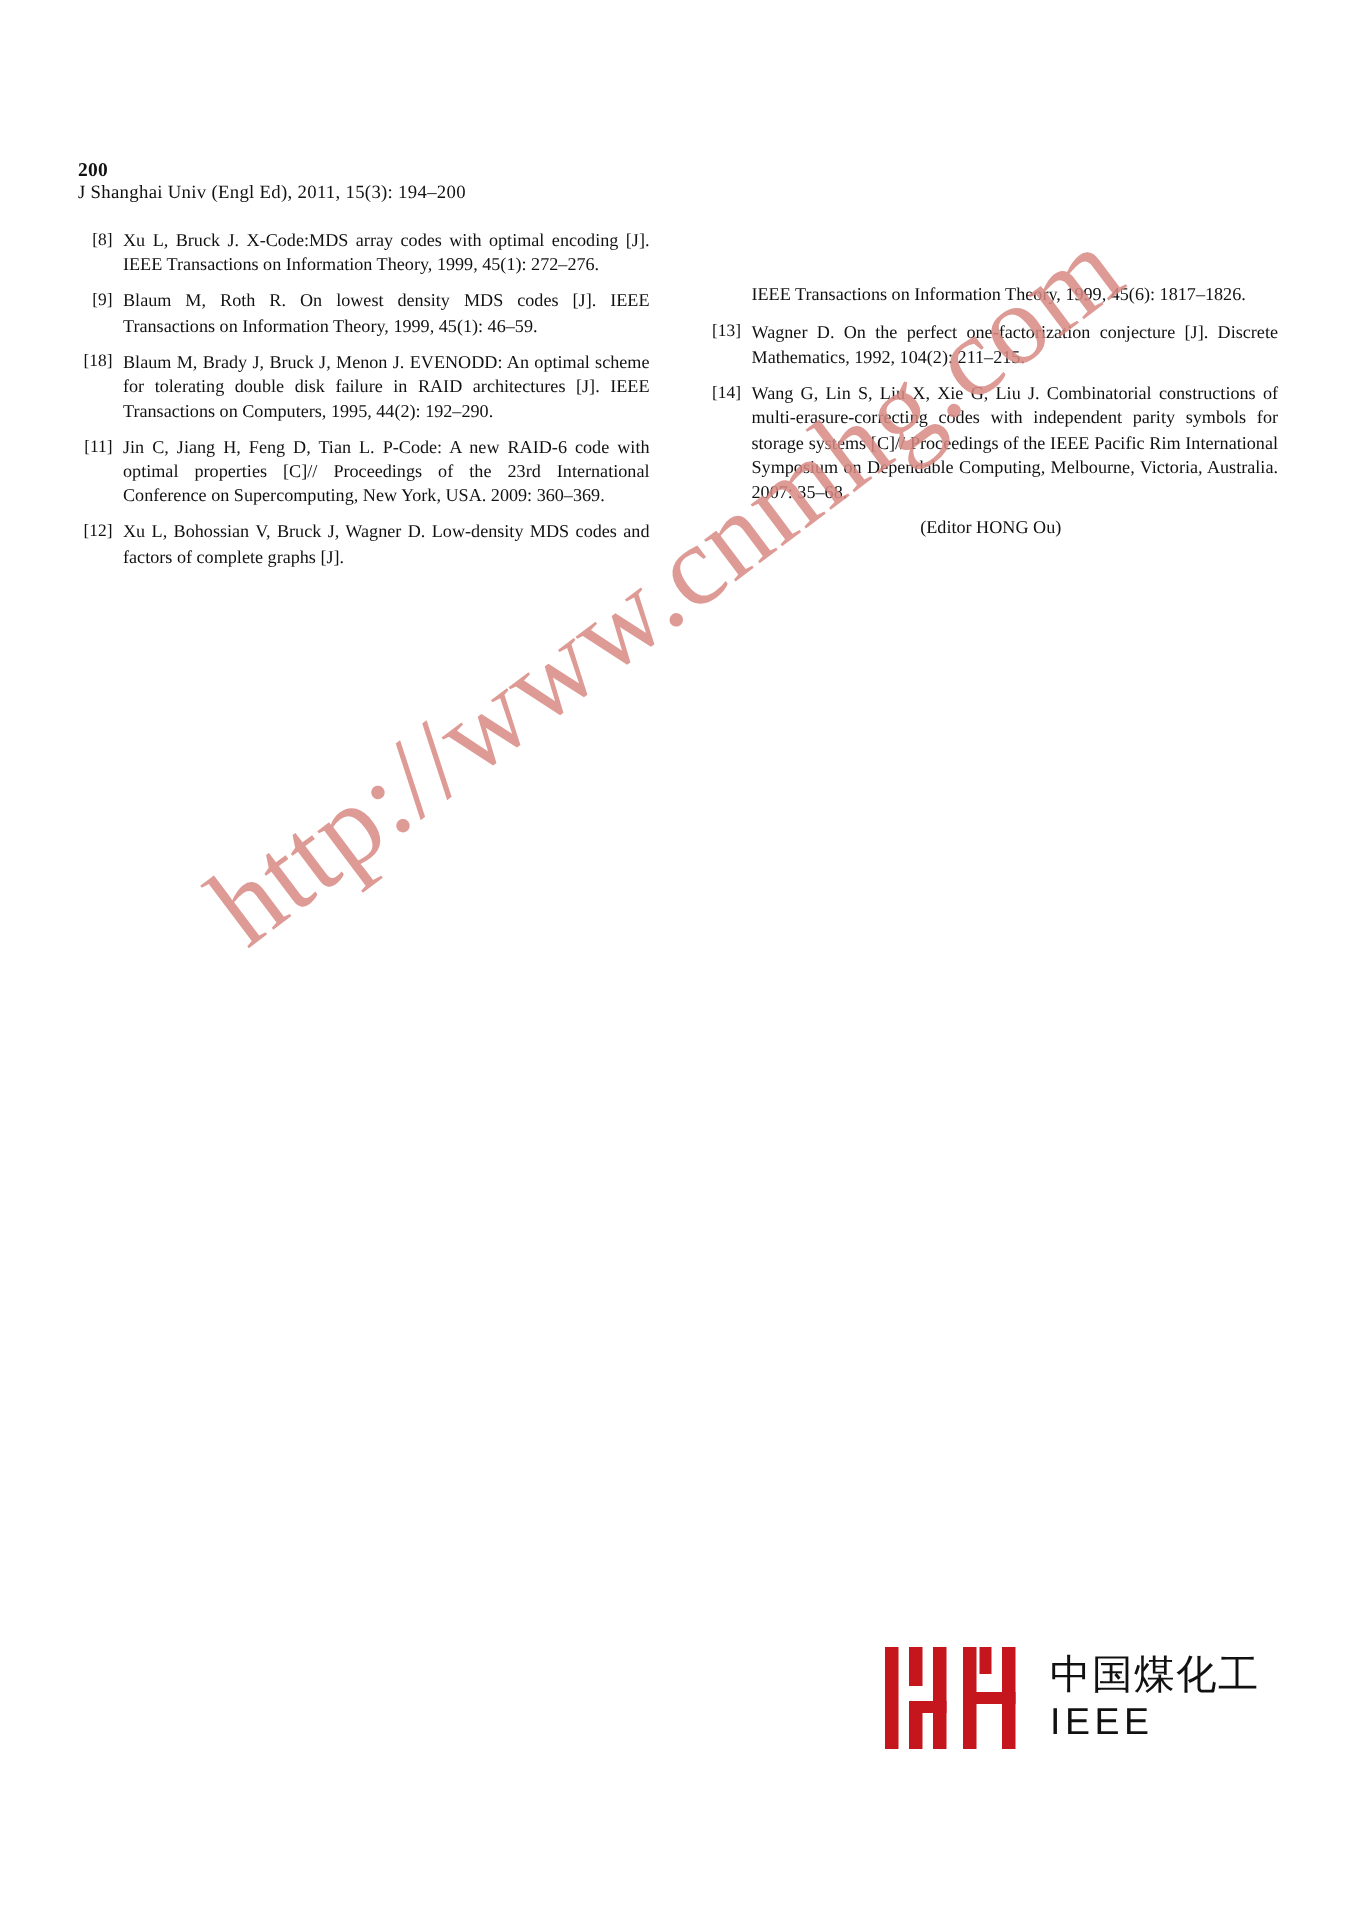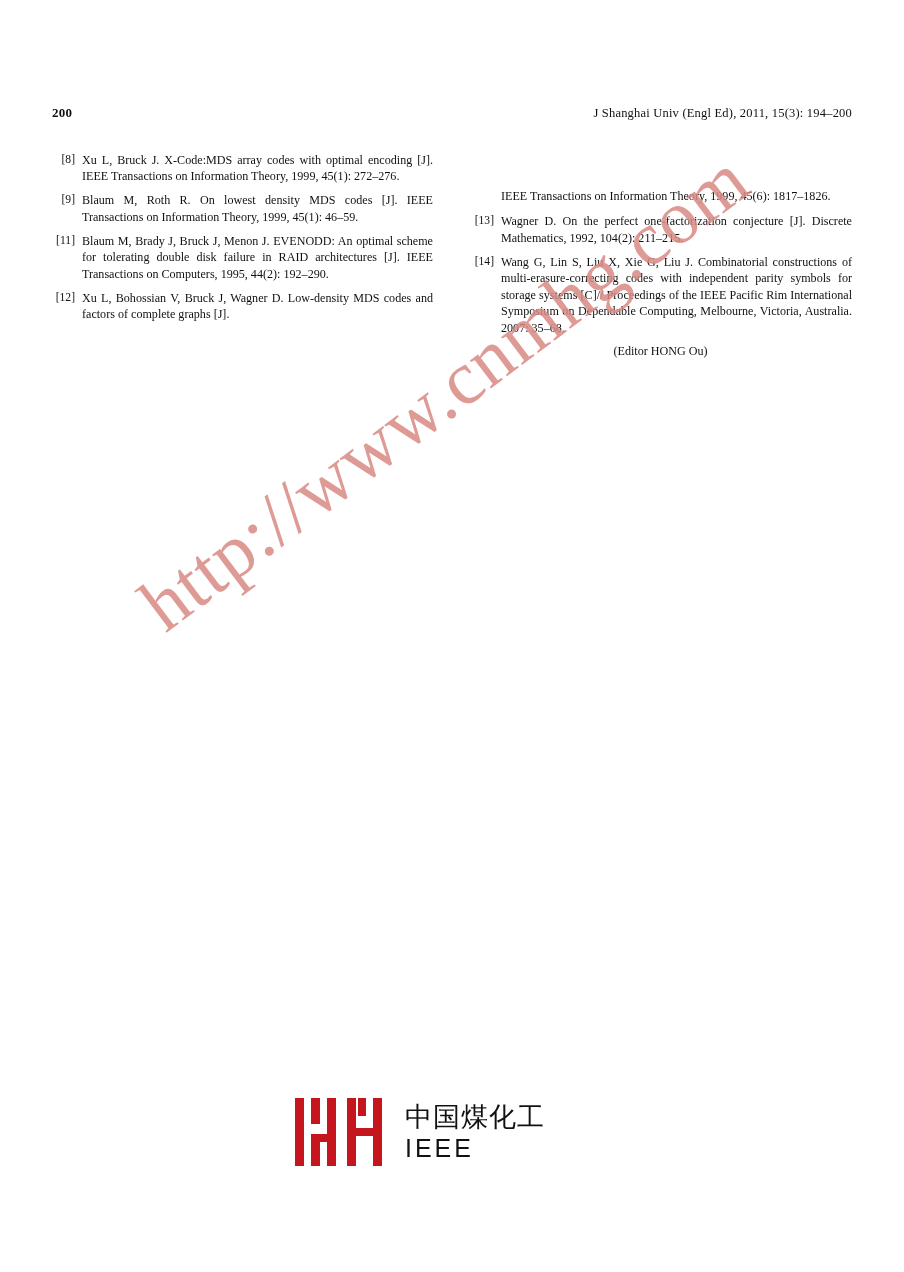--- a/index.html
+++ b/index.html
@@ -26,20 +26,21 @@
   .running-head {
     position: absolute;
     left: 52px;
     top: 105px;
     width: 800px;
     display: flex;
     align-items: baseline;
     justify-content: space-between;
     font-size: 12.5px;
     letter-spacing: 0.2px;
+    flex-direction: column;
   }
   .running-head .folio {
     font-weight: bold;
     font-size: 13px;
   }
   .running-head .journal {
     font-size: 12.5px;
     text-align: center;
   }
 
@@ -110,21 +111,21 @@
     letter-spacing: 1px;
   }
 
   
   .logo-block {
     position: absolute;
     left: 0;
     top: 1098px;
     width: 840px;
     display: flex;
-    justify-content: center;
+    justify-content: flex-end;
     align-items: center;
   }
   .logo-inner {
     display: flex;
     align-items: center;
     gap: 14px;
   }
   .logo-mark {
     position: relative;
     width: 96px;
@@ -180,22 +181,26 @@
     <div class="col">
       <div class="ref">
         <span class="num">[8]</span>
         <span class="body">Xu L, Bruck J. X-Code:MDS array codes with optimal encoding [J]. IEEE Transactions on Information Theory, 1999, 45(1): 272–276.</span>
       </div>
       <div class="ref">
         <span class="num">[9]</span>
         <span class="body">Blaum M, Roth R. On lowest density MDS codes [J]. IEEE Transactions on Information Theory, 1999, 45(1): 46–59.</span>
       </div>
       <div class="ref">
+        <span class="num">[18]</span>
+        <span class="body">Blaum M, Brady J, Bruck J, Menon J. EVENODD: An optimal scheme for tolerating double disk failure in RAID architectures [J]. IEEE Transactions on Computers, 1995, 44(2): 192–290.</span>
+      </div>
+      <div class="ref">
         <span class="num">[11]</span>
-        <span class="body">Blaum M, Brady J, Bruck J, Menon J. EVENODD: An optimal scheme for tolerating double disk failure in RAID architectures [J]. IEEE Transactions on Computers, 1995, 44(2): 192–290.</span>
+        <span class="body">Jin C, Jiang H, Feng D, Tian L. P-Code: A new RAID-6 code with optimal properties [C]// Proceedings of the 23rd International Conference on Supercomputing, New York, USA. 2009: 360–369.</span>
       </div>
       <div class="ref">
         <span class="num">[12]</span>
         <span class="body">Xu L, Bohossian V, Bruck J, Wagner D. Low-density MDS codes and factors of complete graphs [J].</span>
       </div>
     </div>
 
     <div class="col">
       <div class="ref cont">
         <span class="num"></span>

